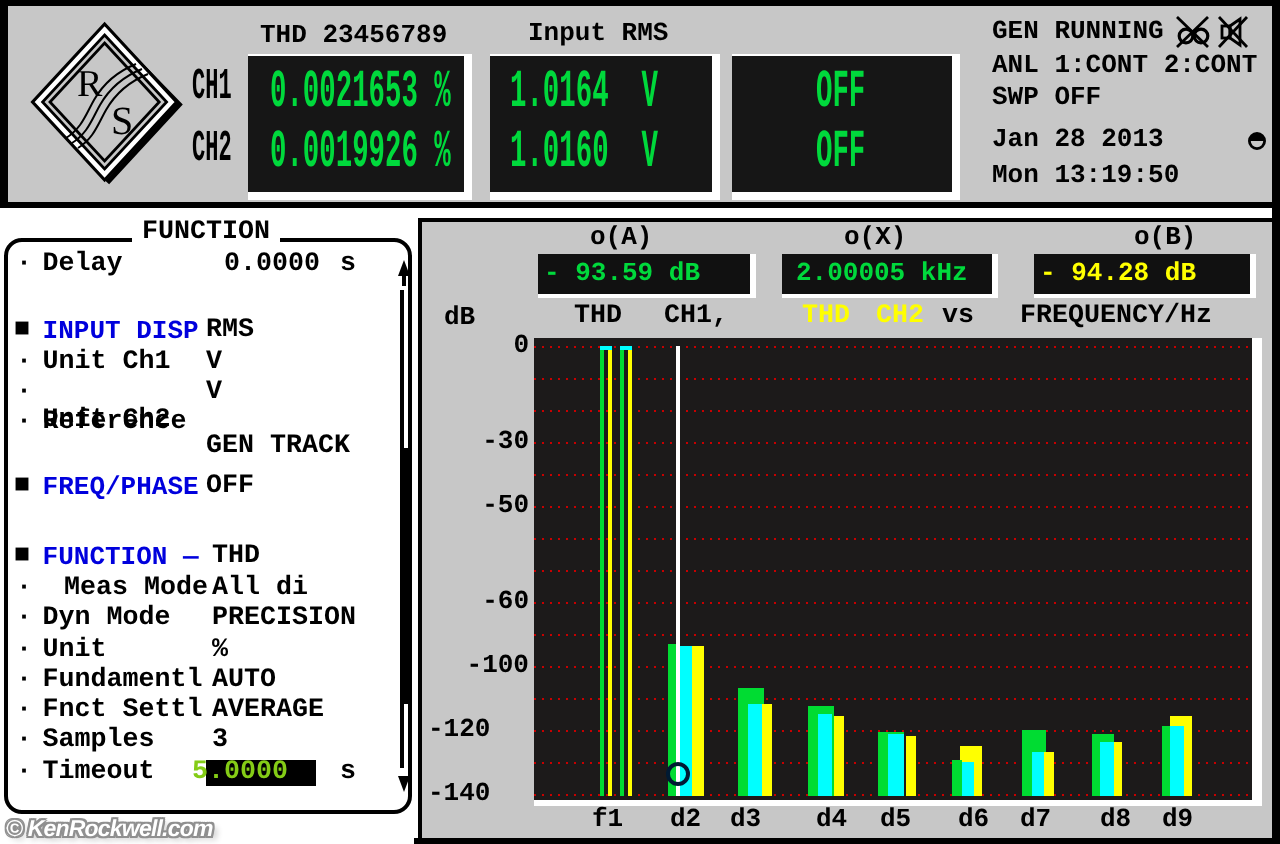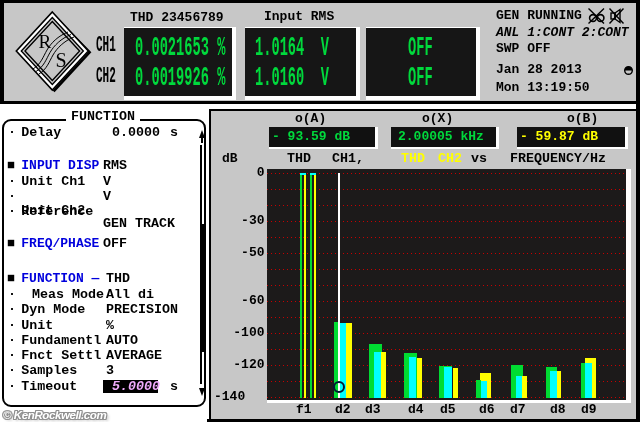--- a/index.html
+++ b/index.html
@@ -40,21 +40,21 @@
 <div class="abs" style="left:366px;top:27px;width:110px;height:68px;background:#161616;border-right:4px solid #fff;border-bottom:4px solid #fff;border-top:1px solid #fff;"></div>
 
 <div class="t g vga" style="left:135px;top:42.3px;">0.0021653 %</div>
 <div class="t g vga" style="left:135px;top:72.3px;">0.0019926 %</div>
 <div class="t g vga" style="left:255px;top:42.3px;">1.0164  V</div>
 <div class="t g vga" style="left:255px;top:72.3px;">1.0160  V</div>
 <div class="t g vga" style="left:408px;top:42.3px;">OFF</div>
 <div class="t g vga" style="left:408px;top:72.3px;">OFF</div>
 
 <div class="t" style="left:496px;top:9px;">GEN RUNNING</div>
-<div class="t" style="left:496px;top:26px;font-style:italic;">ANL 1:CONT 2:CONT</div>
+<div class="t" style="left:496px;top:26px;">ANL 1:CONT 2:CONT</div>
 <div class="t" style="left:496px;top:42px;">SWP OFF</div>
 <div class="t" style="left:496px;top:63px;">Jan 28 2013</div>
 <div class="t" style="left:496px;top:81px;">Mon 13:19:50</div>
 
 <svg class="abs" style="left:588px;top:8px;" width="38" height="16" viewBox="0 0 38 16">
   <circle cx="5" cy="10" r="3.4" fill="none" stroke="#000" stroke-width="1.6"></circle>
   <circle cx="12.5" cy="10" r="3.4" fill="none" stroke="#000" stroke-width="1.6"></circle>
   <path d="M0.5,15.5 L16,0.5 M0.5,0.5 L16,15.5" stroke="#000" stroke-width="1.4"></path>
   <rect x="23" y="5" width="4" height="6" fill="none" stroke="#000" stroke-width="1.4"></rect>
   <path d="M27,5 L32,1.5 L32,14.5 L27,11 Z" fill="none" stroke="#000" stroke-width="1.4"></path>
@@ -106,21 +106,21 @@
 <div class="t m" style="left:106px;top:334px;">AUTO</div>
 <div class="t m" style="left:8px;top:349px;">·</div>
 <div class="t m" style="left:21.3px;top:349px;">Fnct Settl</div>
 <div class="t m" style="left:106px;top:349px;">AVERAGE</div>
 <div class="t m" style="left:8px;top:364px;">·</div>
 <div class="t m" style="left:21.3px;top:364px;">Samples</div>
 <div class="t m" style="left:106px;top:364px;">3</div>
 <div class="t m" style="left:8px;top:380px;">·</div>
 <div class="t m" style="left:21.3px;top:380px;">Timeout</div>
 <div class="abs" style="left:103px;top:380px;width:55px;height:13px;background:#000;"></div>
-<div class="t m" style="left:112px;top:380px;color:#f0abfc;font-style:italic;">5.0000</div>
+<div class="t m" style="left:96px;top:380px;color:#84cc16;">5.0000</div>
 <div class="t m" style="left:170px;top:380px;">s</div>
 
 <div class="abs" style="left:198.8px;top:129.7px;width:0;height:0;border-left:3.4px solid transparent;border-right:3.4px solid transparent;border-bottom:8.5px solid #000;"></div>
 <div class="abs" style="left:201px;top:138px;width:2.4px;height:5px;background:#000;"></div>
 <div class="abs" style="left:199.6px;top:144.5px;width:2.2px;height:239px;background:#000;"></div>
 <div class="abs" style="left:201.2px;top:223.5px;width:4.6px;height:128px;background:#000;"></div>
 <div class="abs" style="left:198.8px;top:388.2px;width:0;height:0;border-left:3.4px solid transparent;border-right:3.4px solid transparent;border-top:8.6px solid #000;"></div>
 
 <div class="abs" style="left:3px;top:409px;font-family:'Liberation Sans',sans-serif;font-weight:bold;font-style:italic;font-size:11.5px;letter-spacing:-0.4px;color:#fff;text-shadow:-1px 0 #909090,1px 0 #909090,0 -1px #909090,0 1px #909090,-1px -1px #909090,1px 1px #909090,-1px 1px #909090,1px -1px #909090,2px 2px 3px #b0b0b0;">© KenRockwell.com</div>
 
@@ -129,36 +129,36 @@
 
 <div class="t" style="left:295px;top:112px;">o(A)</div>
 <div class="t" style="left:422px;top:112px;">o(X)</div>
 <div class="t" style="left:567px;top:112px;">o(B)</div>
 
 <div class="abs" style="left:269px;top:127px;width:106px;height:20px;background:#111;border-right:3px solid #fff;border-bottom:2px solid #fff;"></div>
 <div class="abs" style="left:391px;top:127px;width:105px;height:20px;background:#111;border-right:3px solid #fff;border-bottom:2px solid #fff;"></div>
 <div class="abs" style="left:517px;top:127px;width:108px;height:20px;background:#111;border-right:3px solid #fff;border-bottom:2px solid #fff;"></div>
 <div class="t g" style="left:272px;top:130px;">- 93.59 dB</div>
 <div class="t g" style="left:398px;top:130px;">2.00005 kHz</div>
-<div class="t y" style="left:520px;top:130px;">- 59.87 dB</div>
+<div class="t y" style="left:520px;top:130px;">- 94.28 dB</div>
 
 <div class="t" style="left:222px;top:152px;">dB</div>
 <div class="t m" style="left:287px;top:152px;">THD</div>
 <div class="t m" style="left:332px;top:152px;">CH1,</div>
 <div class="t y m" style="left:401px;top:152px;">THD</div>
 <div class="t y m" style="left:438px;top:152px;">CH2</div>
 <div class="t m" style="left:471px;top:152px;">vs</div>
 <div class="t m" style="left:510px;top:152px;">FREQUENCY/Hz</div>
 
 <div class="t" style="left:214px;top:166px;width:50.5px;text-align:right;">0</div>
 <div class="t" style="left:214px;top:214px;width:50.5px;text-align:right;">-30</div>
 <div class="t" style="left:214px;top:246px;width:50.5px;text-align:right;">-50</div>
 <div class="t" style="left:214px;top:294px;width:50.5px;text-align:right;">-60</div>
 <div class="t" style="left:214px;top:326px;width:50.5px;text-align:right;">-100</div>
-<div class="t" style="left:214px;top:358px;width:50.5px;text-align:right;">-120</div>
+<div class="t" style="left:214px;top:358px;width:50.5px;text-align:left;">-120</div>
 <div class="t" style="left:214px;top:390px;width:50.5px;text-align:left;">-140</div>
 
 <div id="plot" class="abs" style="left:267px;top:169px;width:359px;height:231px;background:#1c1a1a;border-right:5px solid #fff;border-bottom:3px solid #fff;overflow:hidden;">
 <div class="abs" style="left:0;top:4.3px;width:359px;height:1px;background:repeating-linear-gradient(90deg,#c80000 0,#c80000 1px,transparent 1px,transparent 4px);"></div>
 <div class="abs" style="left:0;top:20.3px;width:359px;height:1px;background:repeating-linear-gradient(90deg,#c80000 0,#c80000 1px,transparent 1px,transparent 4px);"></div>
 <div class="abs" style="left:0;top:36.3px;width:359px;height:1px;background:repeating-linear-gradient(90deg,#c80000 0,#c80000 1px,transparent 1px,transparent 4px);"></div>
 <div class="abs" style="left:0;top:52.3px;width:359px;height:1px;background:repeating-linear-gradient(90deg,#c80000 0,#c80000 1px,transparent 1px,transparent 4px);"></div>
 <div class="abs" style="left:0;top:68.3px;width:359px;height:1px;background:repeating-linear-gradient(90deg,#c80000 0,#c80000 1px,transparent 1px,transparent 4px);"></div>
 <div class="abs" style="left:0;top:84.3px;width:359px;height:1px;background:repeating-linear-gradient(90deg,#c80000 0,#c80000 1px,transparent 1px,transparent 4px);"></div>
 <div class="abs" style="left:0;top:100.3px;width:359px;height:1px;background:repeating-linear-gradient(90deg,#c80000 0,#c80000 1px,transparent 1px,transparent 4px);"></div>

